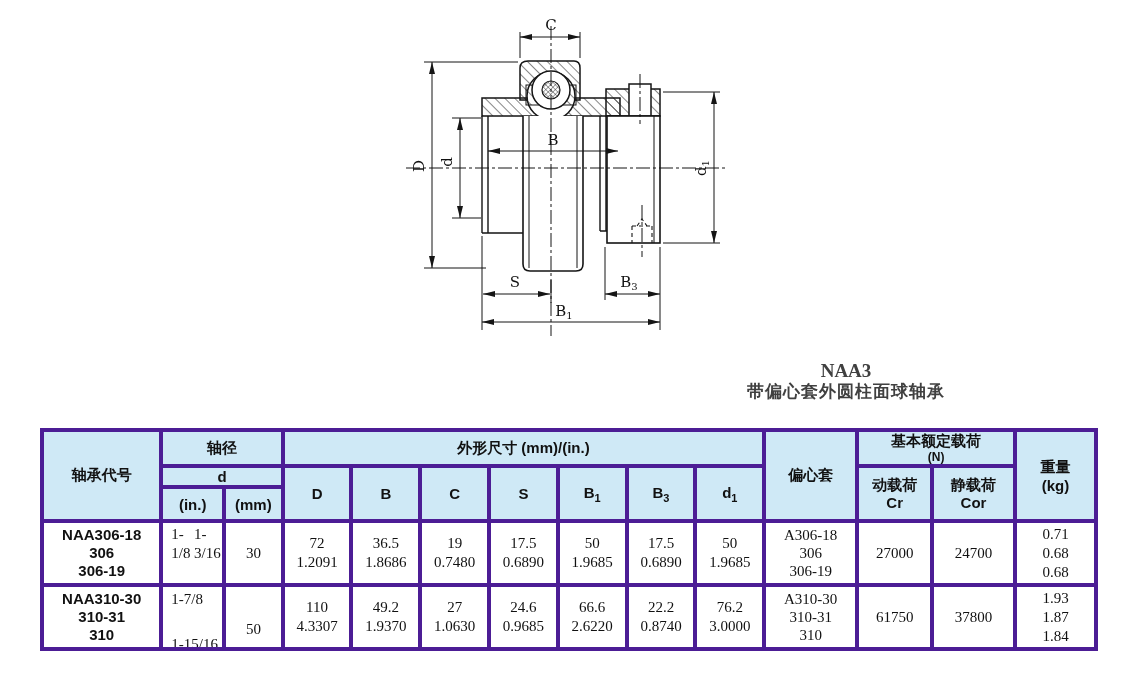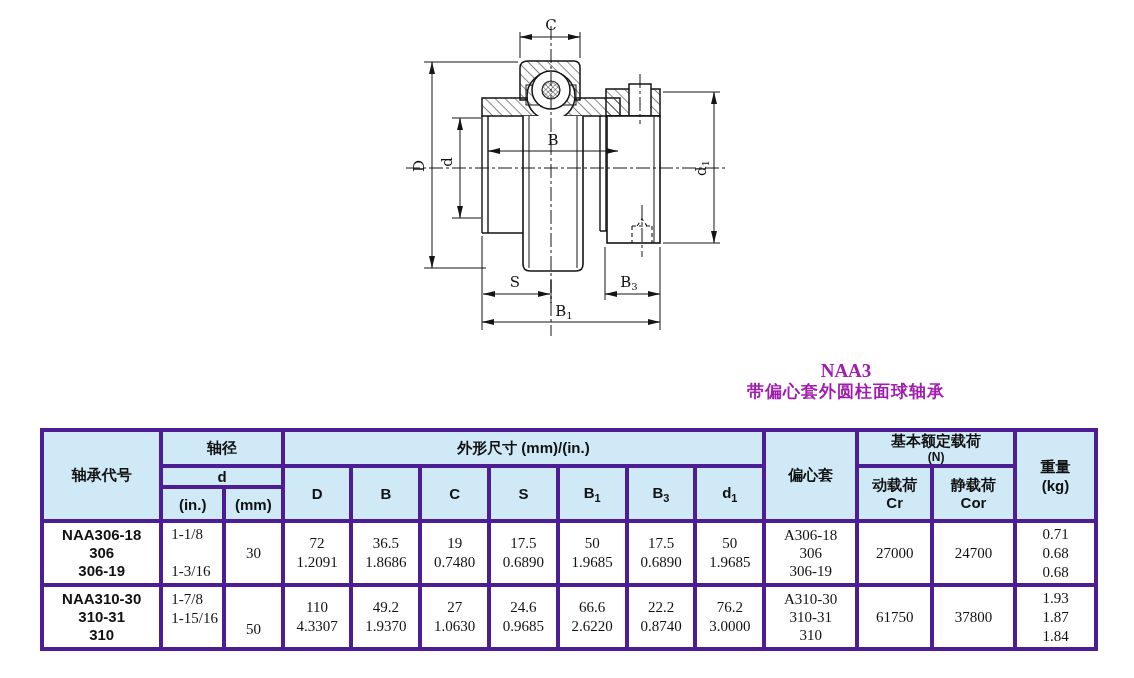--- a/index.html
+++ b/index.html
@@ -16,24 +16,24 @@
   .hd .small{font-size:12px;font-weight:bold;display:block;line-height:13px;}
   tr.hr1{height:36px;} tr.hr2{height:20px;} tr.hr3{height:34px;}
   tr.body{height:64px;}
   .gl{border-left-width:2px !important;}
   tr.b1 td{border-top-width:3px;}
   tr.b2 td{border-top-width:2px;}
   .ml{white-space:pre-line;}
   .desig{font-family:"Liberation Sans",sans-serif;font-weight:bold;font-size:15px;line-height:18px;}
   .num{font-family:"Liberation Serif",serif;font-size:15px;line-height:19px;}
   .ecc{font-family:"Liberation Serif",serif;font-size:15px;line-height:18px;}
-  .in-spread{height:56px;display:flex;flex-direction:column;justify-content:space-between;
+  .in-spread{height:56px;display:flex;flex-direction:row;justify-content:space-between;
              align-items:flex-start;padding:2px 0 2px 8px;text-align:left;}
   .in-stack{height:56px;display:flex;flex-direction:column;justify-content:flex-start;
-            align-items:flex-start;padding:2px 0 0 8px;text-align:left;}
+            align-items:flex-start;padding:2px 0 0 8px;text-align:left;gap:26px;}
   .mm-mid{display:block;}
   .mm-low{display:block;padding-top:24px;}
   .crlh{line-height:18px;}
   sub{font-size:11px;}
 </style>
 </head>
 <body>
 <div class="page">
 
 <svg class="drawing" width="1134" height="356" viewBox="0 0 1134 356">
@@ -113,21 +113,21 @@
     <text x="515" y="287">S</text>
     <text x="629" y="287">
       <tspan>B</tspan><tspan font-size="10" dy="3">3</tspan>
     </text>
     <text x="564" y="316">
       <tspan>B</tspan><tspan font-size="10" dy="3">1</tspan>
     </text>
   </g>
 </svg>
 
-<div class="title-block" style="color:#a21caf;">
+<div class="title-block" style="color:#404040;">
   <div class="title-model">NAA3</div>
   <div class="title-name">带偏心套外圆柱面球轴承</div>
 </div>
 
 <table class="spec">
   <colgroup>
     <col style="width:118px">
         <col style="width:62px">
         <col style="width:58px">
     <col style="width:68px">

